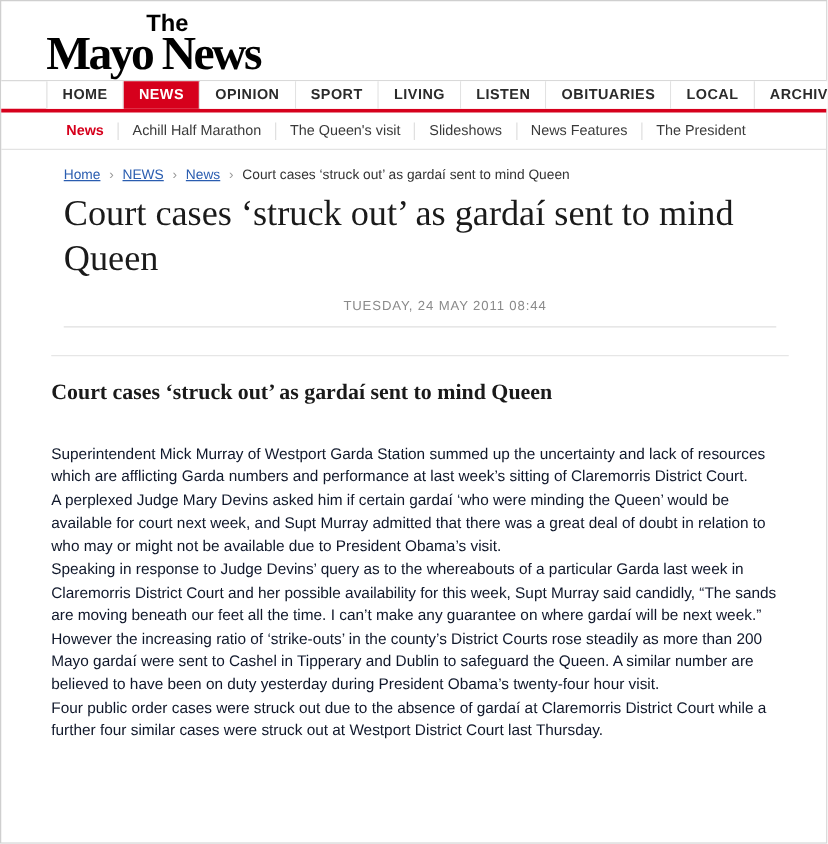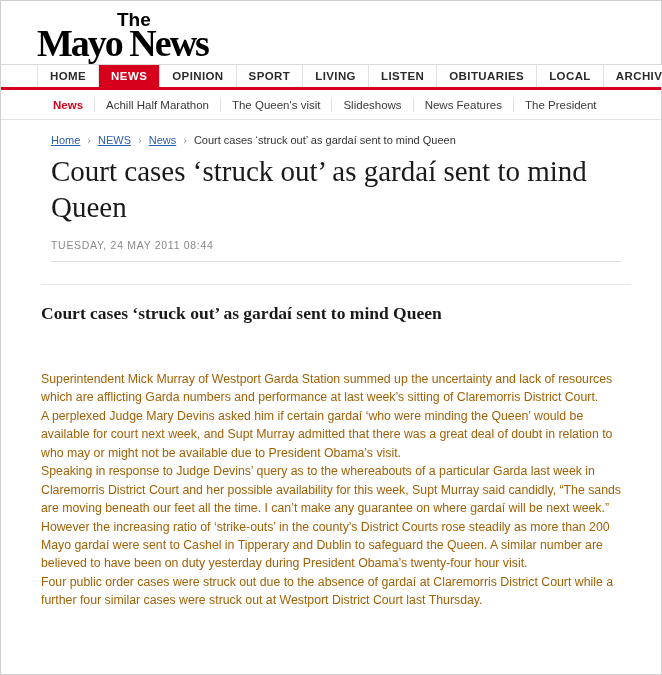--- a/index.html
+++ b/index.html
@@ -138,20 +138,21 @@
     line-height: 1.22;
     color: #1a1a1a;
     font-weight: normal;
   }
   .timestamp {
     margin: 14px 0 0 50px;
     font-size: 10.5px;
     letter-spacing: 0.7px;
     color: #8a8a8a;
     text-transform: uppercase;
+    text-align: center;
   }
   .rule {
     margin: 10px 0 0 50px;
     width: 570px;
     border-top: 1px solid #e0e0e0;
   }
   .rule2 {
     margin: 22px 0 0 40px;
     width: 590px;
     border-top: 1px solid #e6e6e6;
@@ -163,24 +164,24 @@
     width: 585px;
   }
   .subhead {
     font-family: "Liberation Serif", serif;
     font-size: 17.5px;
     font-weight: bold;
     color: #1a1a1a;
     margin-top: 18px;
   }
   .body {
-    margin-top: 46px;
+    margin-top: 30px;
     font-size: 12.3px;
     line-height: 1.5;
-    color: #a16207;
+    color: #0f172a;
   }
   .body p {
     margin: 0 0 0 0;
   }
 </style>
 </head>
 <body>
 
 <div class="page">
 

